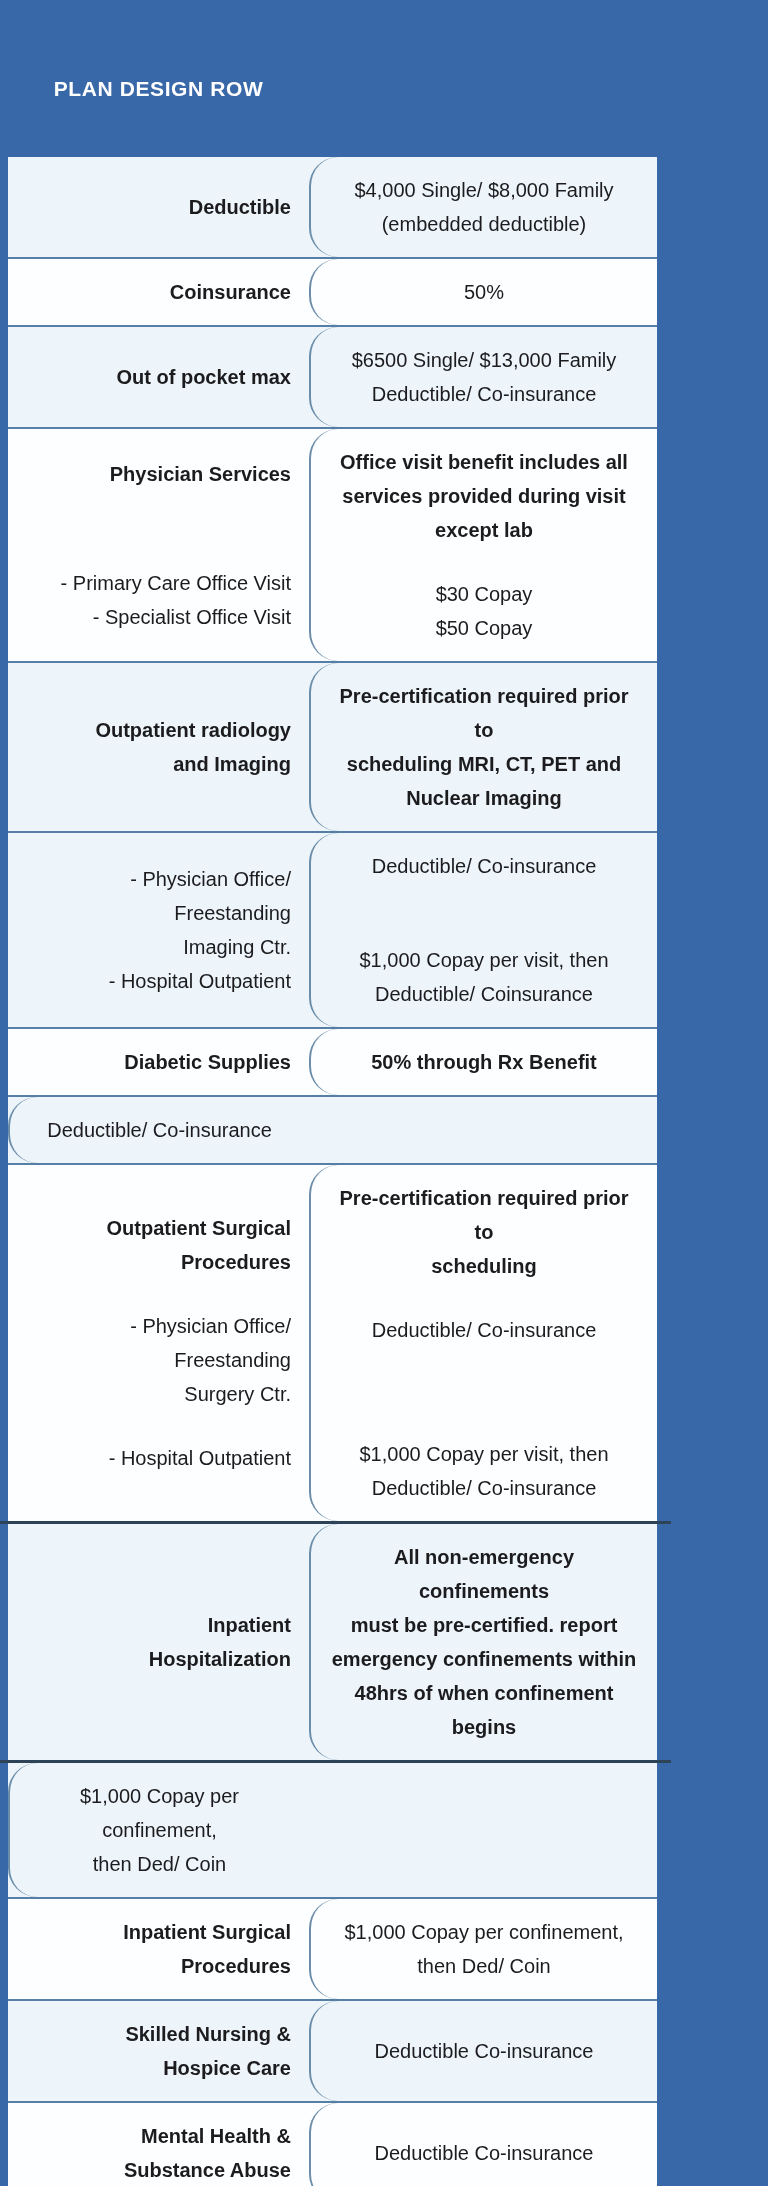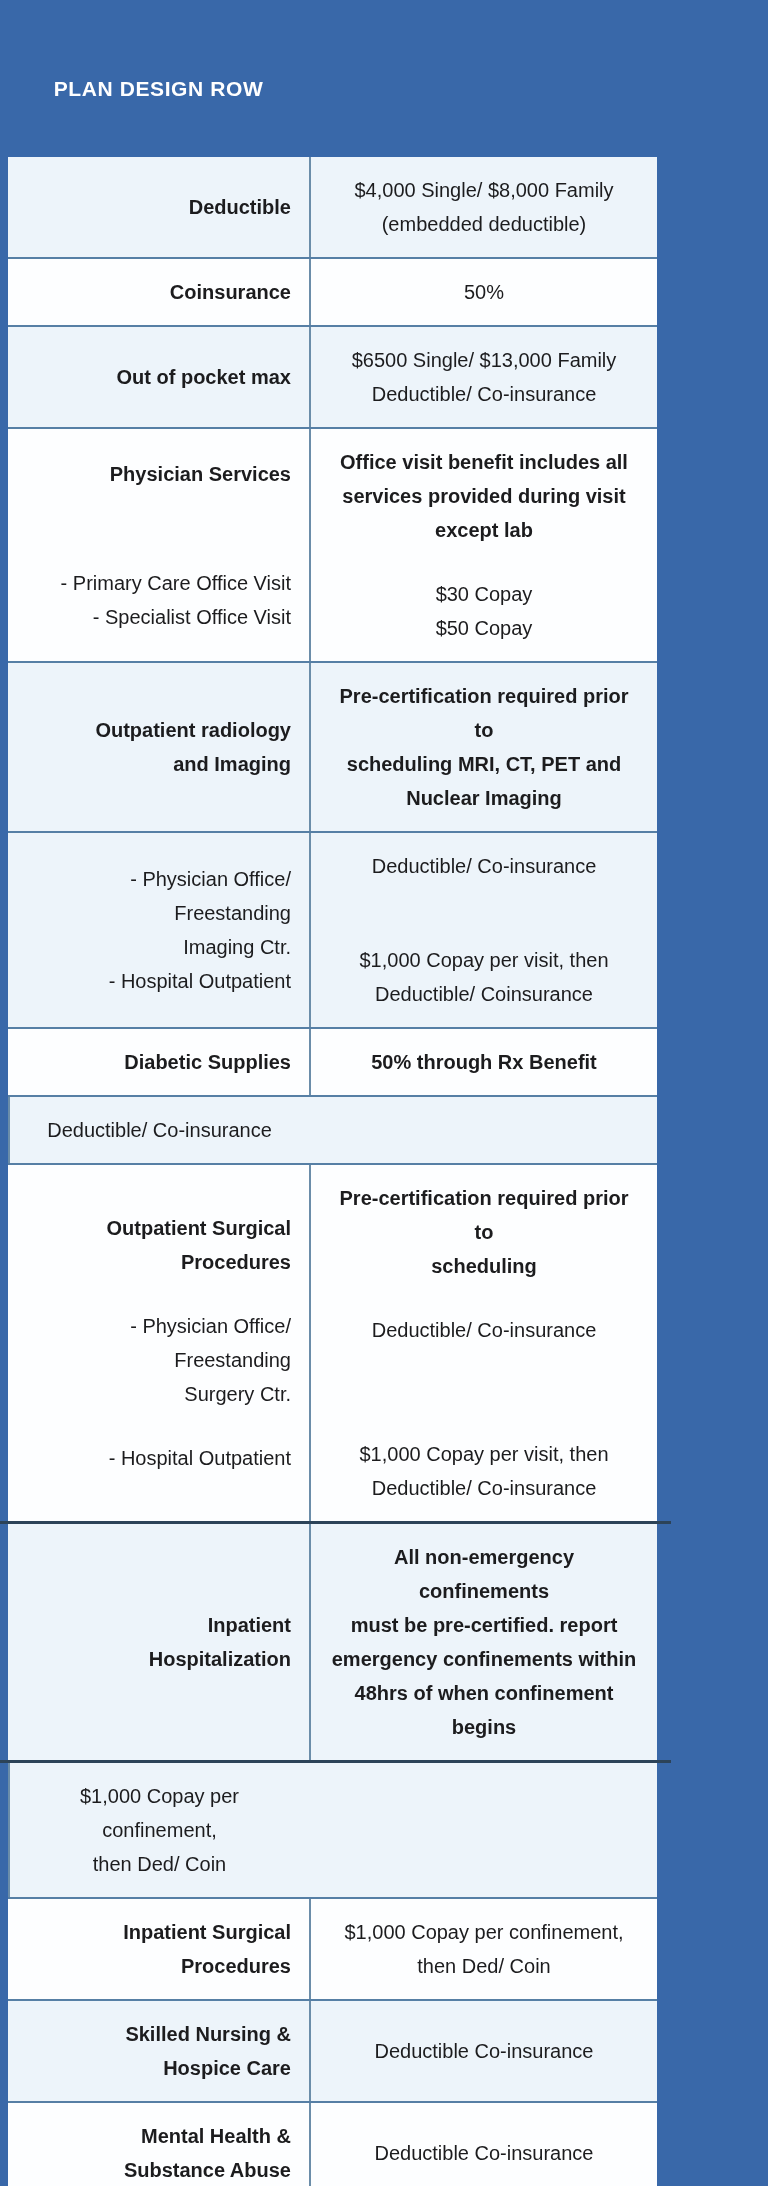--- a/index.html
+++ b/index.html
@@ -41,21 +41,21 @@
   
   .row.full-rule::before,
   .row.full-rule::after{
     content:"";position:absolute;left:-15px;right:-14px;height:3px;background:var(--accent-rule);
   }
   .row.full-rule::before{top:-3px;}
   .row.full-rule::after{bottom:-3px;}
 
   .cell{display:flex;flex-direction:column;justify-content:center;padding:16px 18px;}
   .cell.left{text-align:right;padding-left:24px;padding-right:18px;}
-  .cell.right{text-align:center;border-left:2px solid var(--column-divider);padding-left:20px;padding-right:20px;}
+  .cell.right{text-align:center;border-left:2px solid var(--column-divider);padding-left:20px;padding-right:20px;border-radius:29px;}
 
   .block{white-space:pre-line;font-size:20px;line-height:34px;font-weight:400;}
   .block.bold{font-weight:700;}
 </style>
 </head>
 <body>
 
 <div class="page">
   <div class="table">
     <div class="header-row">

